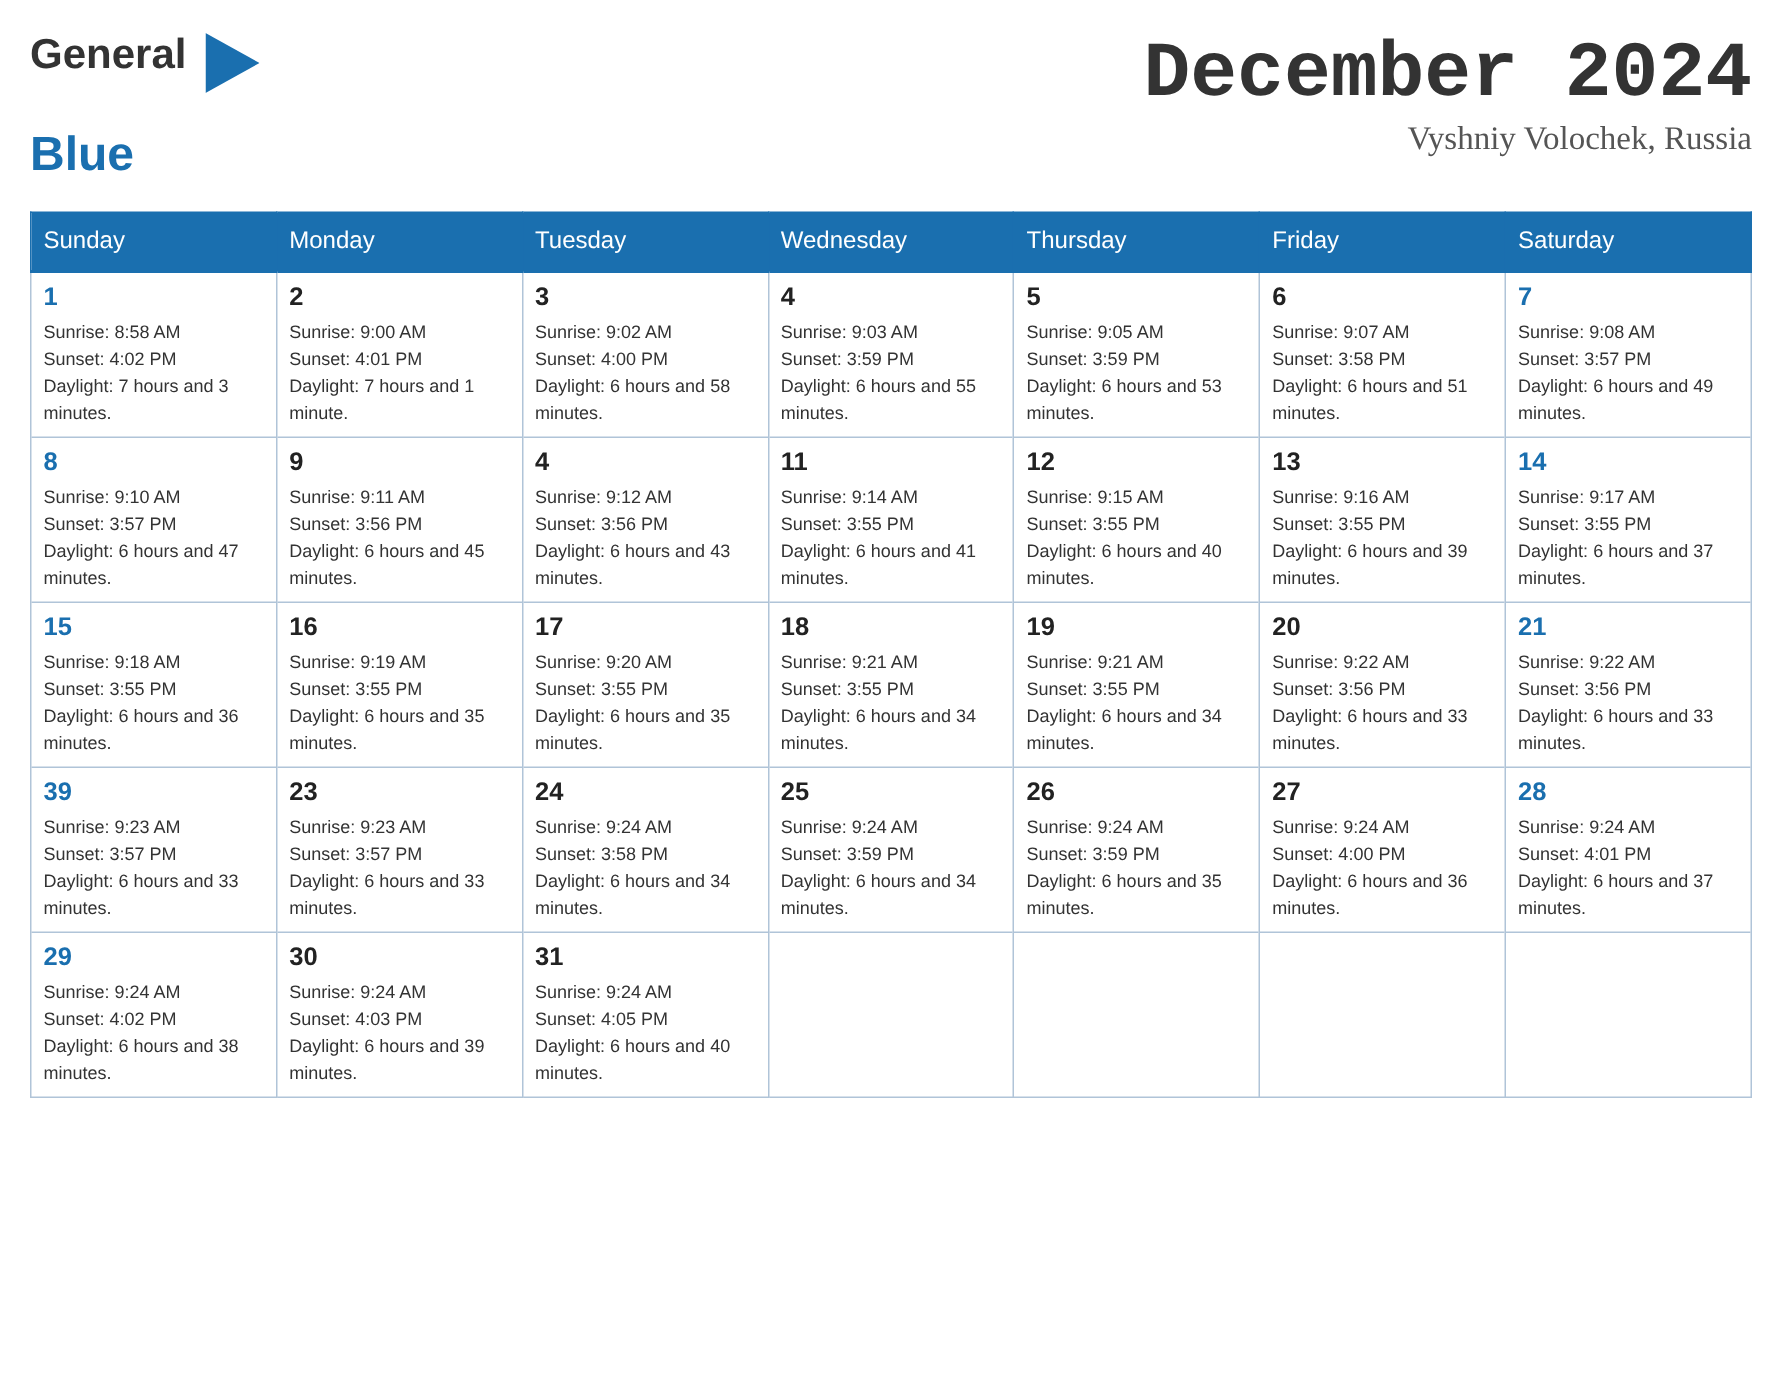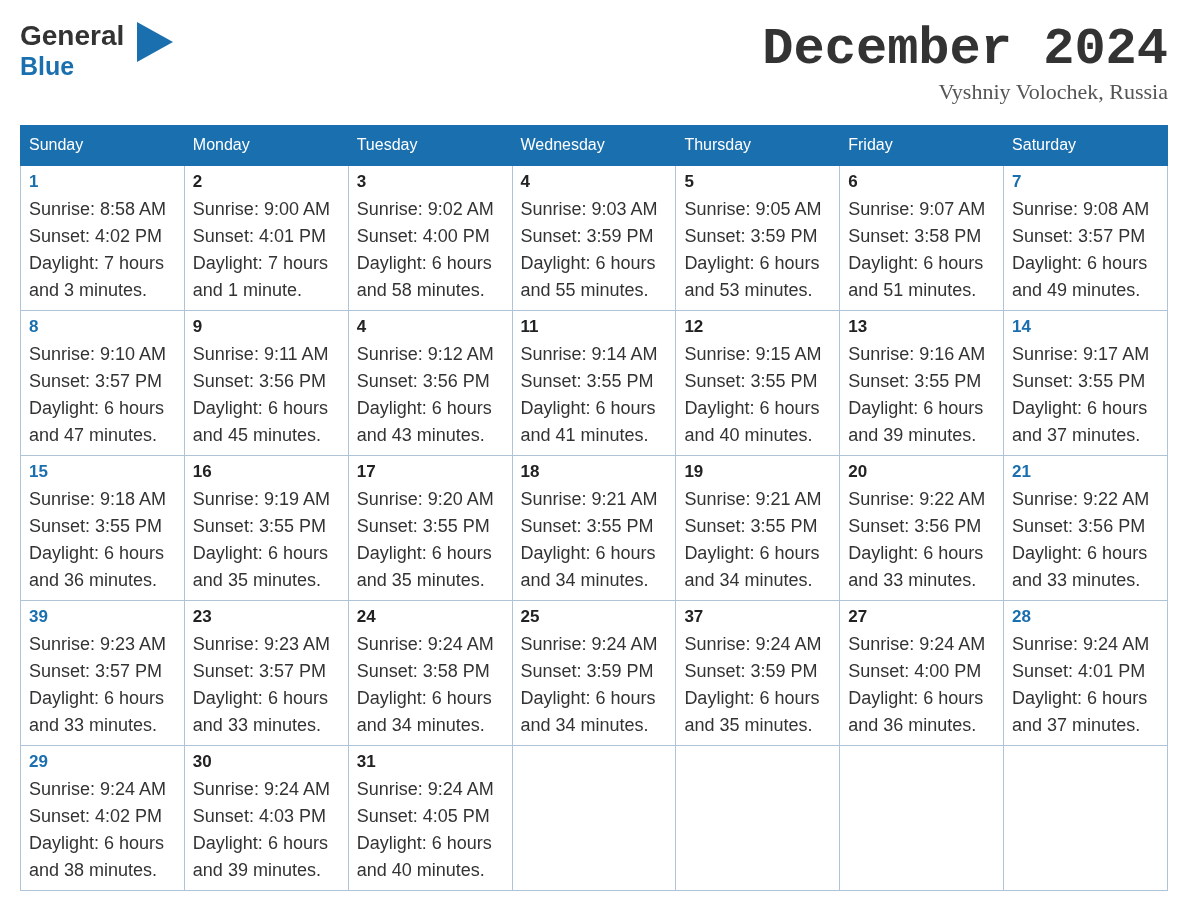--- a/index.html
+++ b/index.html
@@ -20,23 +20,24 @@
       display: flex;
       align-items: center;
       gap: 4px;
     }
     .logo-text-general {
       font-size: 28px;
       font-weight: bold;
       color: #333;
     }
     .logo-blue {
-      font-size: 25px;
+      font-size: 32px;
       font-weight: bold;
       color: #1a6faf;
+      margin-top: 32px;
     }
     .title-section {
       text-align: right;
     }
     .calendar-title {
       font-size: 52px;
       font-weight: bold;
       color: #333;
       font-family: Liberation Mono, monospace;
     }
@@ -67,21 +68,21 @@
       height: 110px;
     }
     .day-number {
       font-size: 17px;
       font-weight: bold;
       color: #222;
       display: block;
       margin-bottom: 4px;
     }
     .day-info {
-      font-size: 18px;
+      font-size: 12px;
       color: #333;
       line-height: 1.5;
     }
     .empty-cell {
       background: #fff;
     }
     tr td:first-child .day-number {
       color: #1a6faf;
     }
     tr td:last-child .day-number {
@@ -333,21 +334,21 @@
       </td>
         <td>
         <span class="day-number">25</span>
         <div class="day-info">
           Sunrise: 9:24 AM<br>
           Sunset: 3:59 PM<br>
           Daylight: 6 hours and 34 minutes.
         </div>
       </td>
         <td>
-        <span class="day-number">37</span>
+        <span class="day-number">26</span>
         <div class="day-info">
           Sunrise: 9:24 AM<br>
           Sunset: 3:59 PM<br>
           Daylight: 6 hours and 35 minutes.
         </div>
       </td>
         <td>
         <span class="day-number">27</span>
         <div class="day-info">
           Sunrise: 9:24 AM<br>

